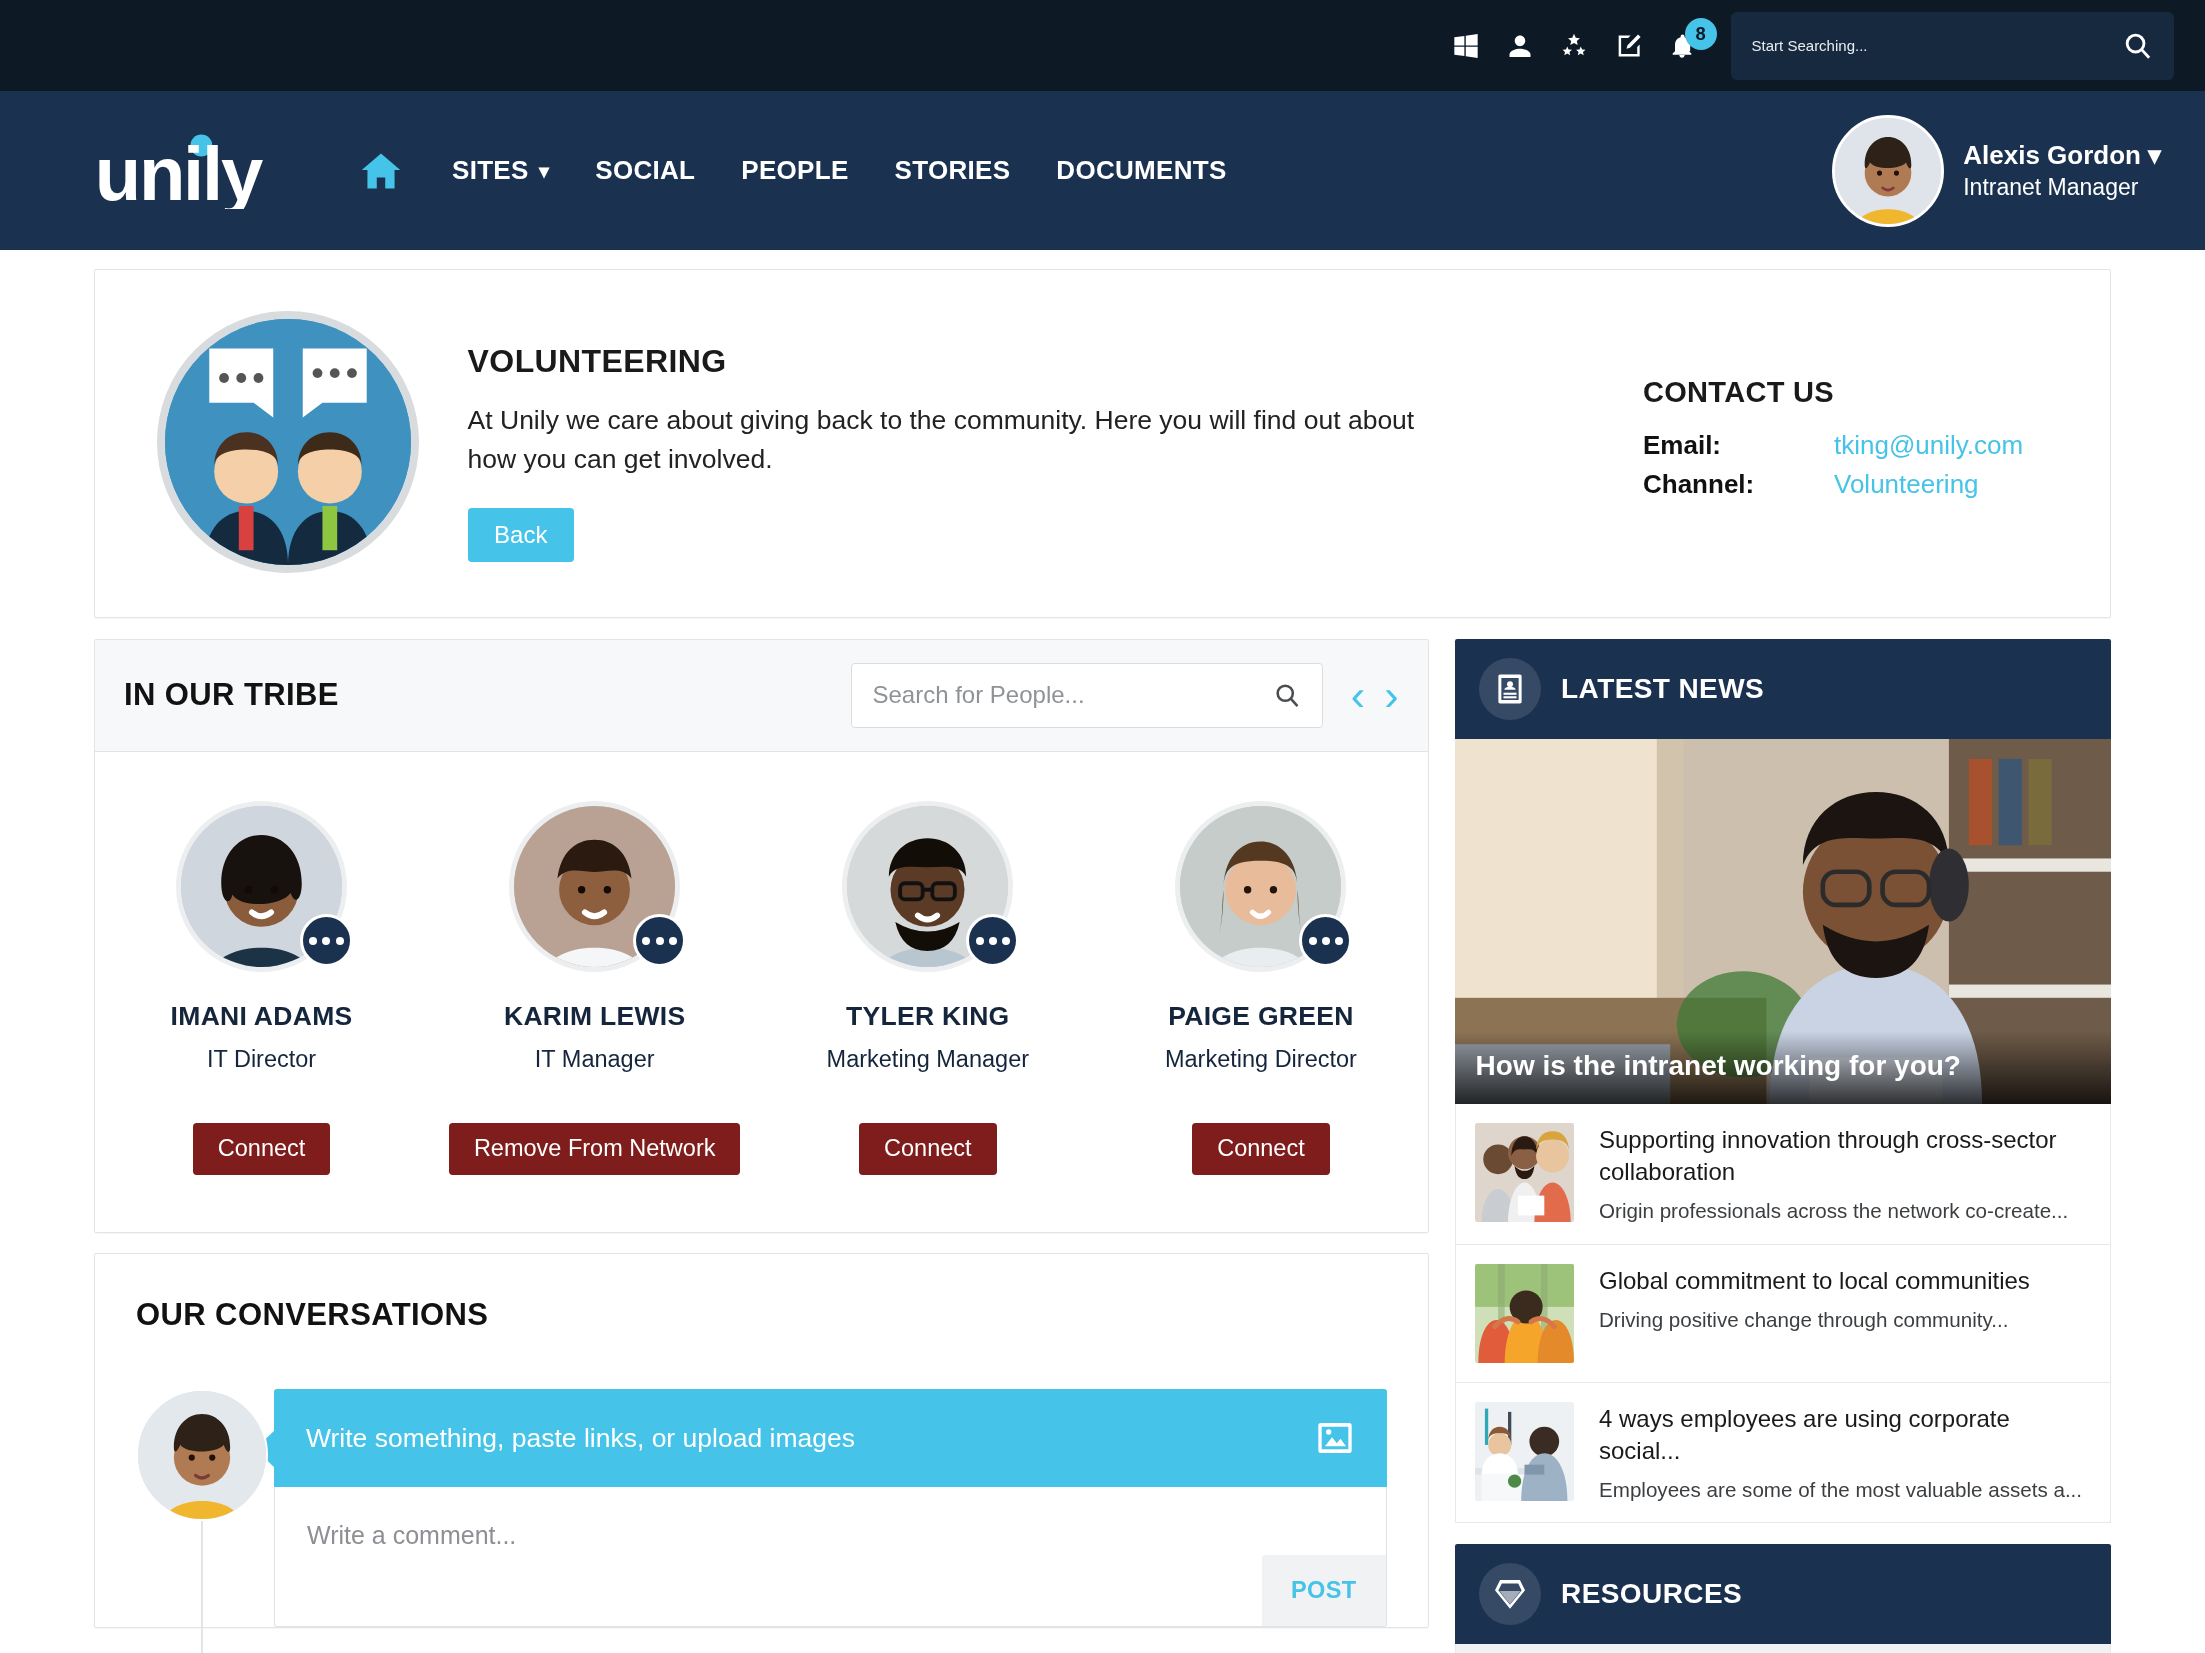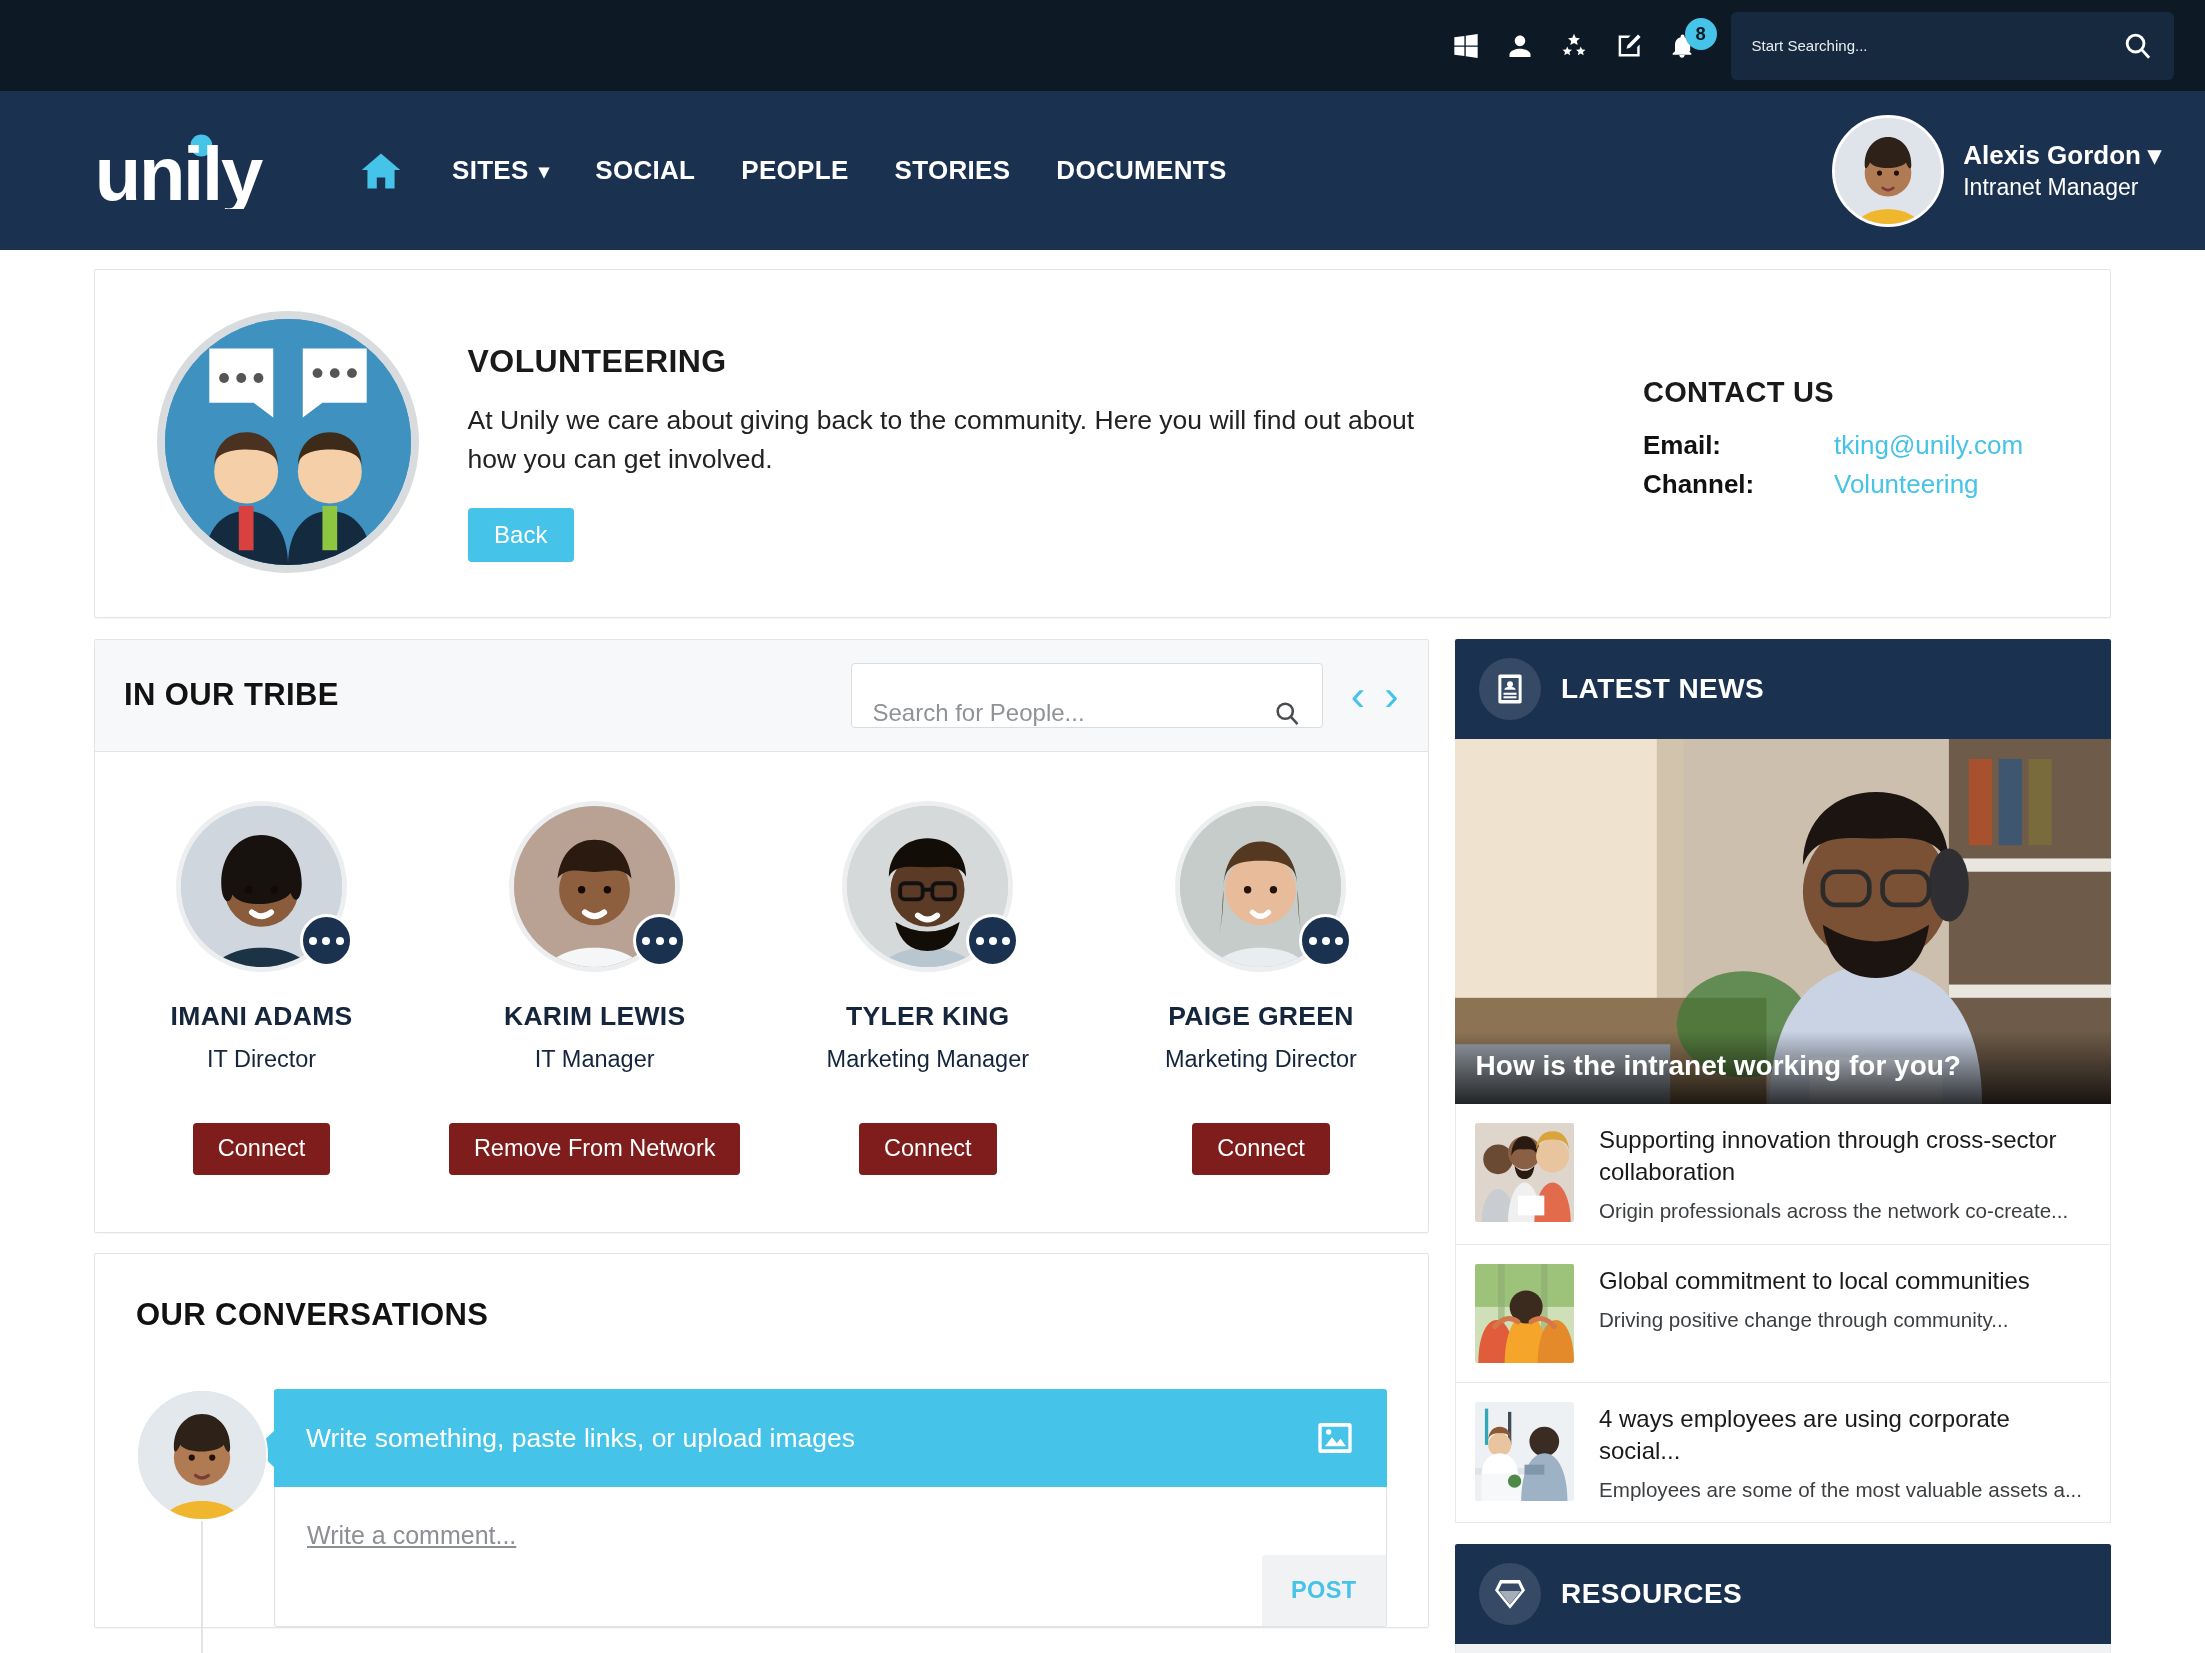--- a/index.html
+++ b/index.html
@@ -101,21 +101,21 @@
   .col-right { width: 656px; flex: none; }
 
   
   .tribe-head {
     background: #f7f8f9; border-bottom: 0.7px solid #e2e4e6;
     display: flex; align-items: center; padding: 0 29px; height: 112px;
   }
   .tribe-title { font-size: 31px; font-weight: 700; letter-spacing: 0.4px; color: #121212; }
   .people-search {
     margin-left: auto; width: 472px; height: 65px; background: #fff;
-    border: 0.7px solid #dadcde; border-radius: 3.7px; display: flex; align-items: flex-end;
+    border: 0.7px solid #dadcde; border-radius: 3.7px; display: flex; align-items: center;
     padding: 0 20.6px; gap: 7.4px;
   }
   .people-search input {
     flex: 1; border: none; outline: none; font-size: 24px; color: #333;
     font-family: "Liberation Sans", sans-serif; background: transparent;
   }
   .people-search input::placeholder { color: #8f9296; }
   .people-search svg { width: 28px; height: 28px; stroke: #4a4d50; fill: none; stroke-width: 2.2; }
   .arrows { display: flex; gap: 19px; margin-left: 28px; }
   .arrow { font-size: 43px; color: #45c3e8; cursor: pointer; line-height: .8; font-weight: 300; }
@@ -161,21 +161,21 @@
     border-top: 19px solid transparent; border-bottom: 19px solid transparent;
     border-right: 20px solid #45c3e8;
   }
   .conv-prompt .img-ico { margin-left: auto; width: 40px; height: 40px; cursor: pointer; }
   .conv-prompt .img-ico svg { width: 100%; height: 100%; fill: #fff; }
   .conv-comment {
     border: 0.7px solid #dfe1e3; border-top: none; background: #fff;
     padding: 34px 32px 0 32px; min-height: 140px; position: relative;
     border-radius: 0 0 2.9px 2.9px;
   }
-  .conv-comment .ph { font-size: 25px; color: #8c8f93; text-decoration: underline; }
+  .conv-comment .ph { font-size: 25px; color: #8c8f93; }
   .post-btn {
     position: absolute; right: 0; bottom: 0; background: #f1f2f3; border: none;
     color: #45c3e8; font-size: 23.5px; font-weight: 700; letter-spacing: 0.4px;
     padding: 22px 29px; cursor: pointer; border-radius: 2.9px 0 0 0;
     font-family: "Liberation Sans", sans-serif;
   }
 
   
   .widget { margin-bottom: 20.6px; }
   .w-head {

